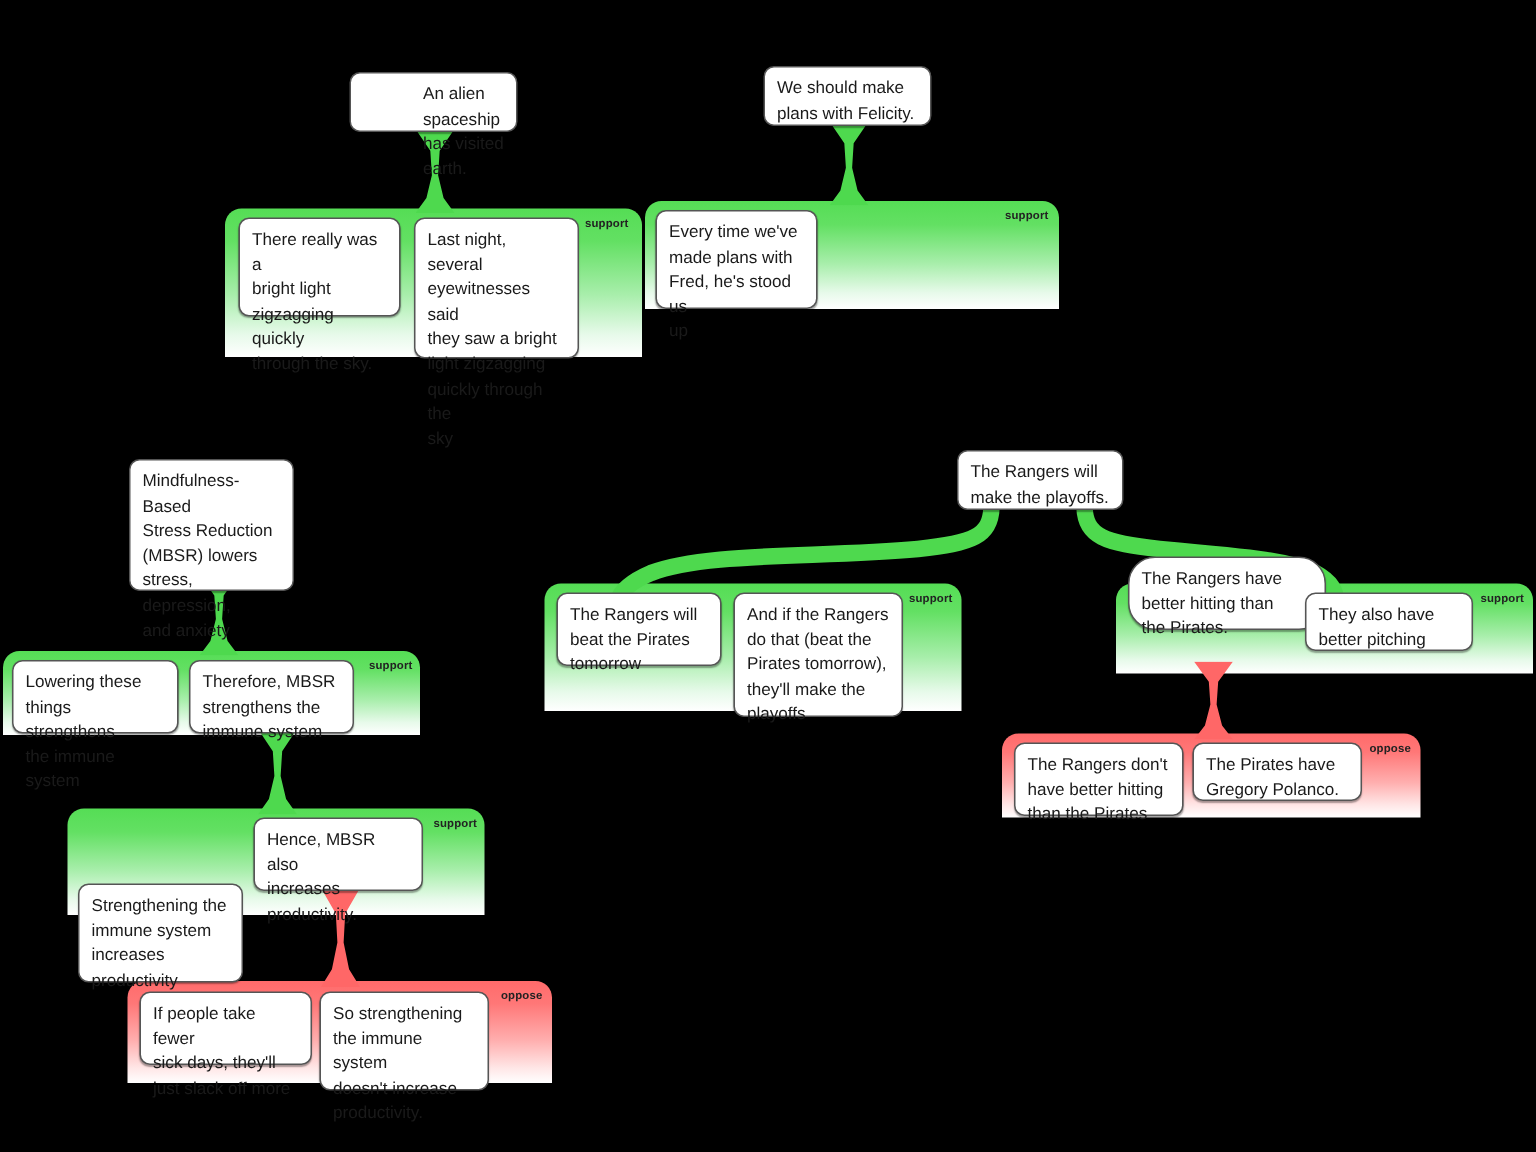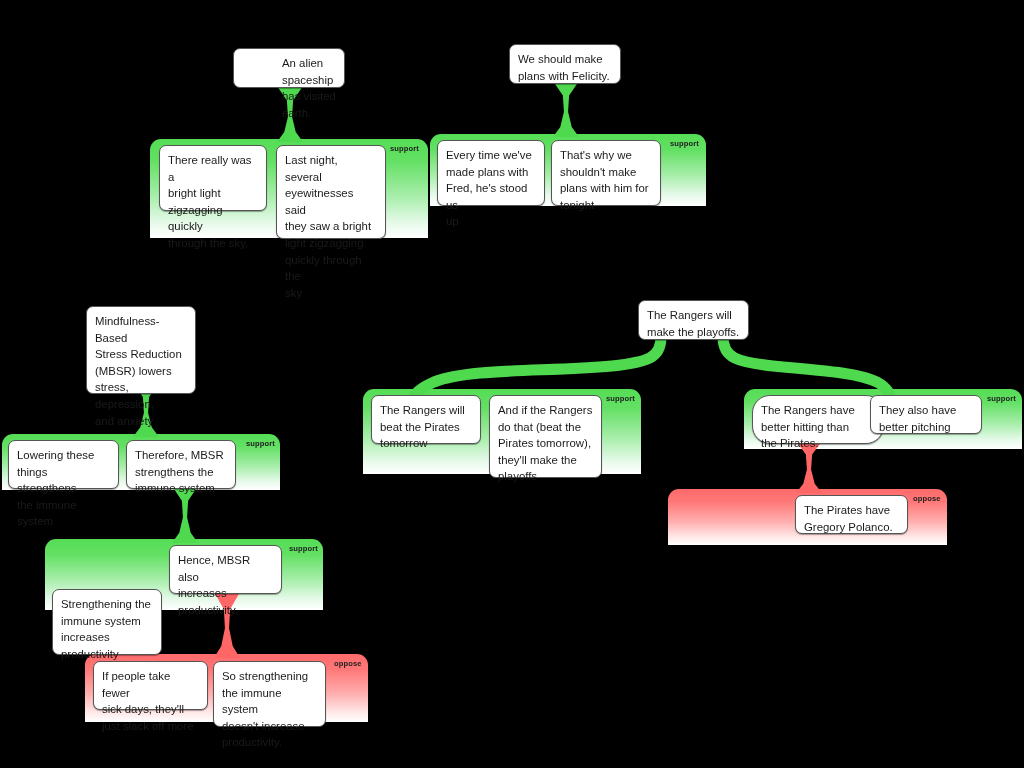--- a/index.html
+++ b/index.html
@@ -119,24 +119,20 @@
 
   <div class="funnel support" style="left:553px; top:81px; width:26px; height:56px;"></div>
 
   <div class="node root" style="left:509px; top:44px; width:112px; height:40px;">We should make
 plans with Felicity.</div>
 
   <div class="node" style="left:437px; top:140px; width:108px; height:66px;">Every time we've
 made plans with
 Fred, he's stood us
 up</div>
-  <div class="node" style="left:551px; top:140px; width:110px; height:66px;">That's why we
-shouldn't make
-plans with him for
-tonight</div>
 
   <div class="band support" style="left:2px; top:434px; width:278px; height:56px;"></div>
   <div class="band-label" style="left:246px; top:439px;">support</div>
 
   <div class="funnel support" style="left:133px; top:383px; width:26px; height:54px;"></div>
 
   <div class="node root" style="left:86px; top:306px; width:110px; height:88px;">Mindfulness-Based
 Stress Reduction
 (MBSR) lowers
 stress, depression,
@@ -193,27 +189,30 @@
 tomorrow</div>
   <div class="node" style="left:489px; top:395px; width:113px; height:83px;">And if the Rangers
 do that (beat the
 Pirates tomorrow),
 they'll make the
 playoffs</div>
 
   <div class="band support" style="left:744px; top:389px; width:278px; height:60px;"></div>
   <div class="band-label" style="left:987px; top:394px;">support</div>
 
-  <div class="node" style="left:752px; top:395px; width:132px; height:49px;border-radius:18px;">The Rangers have
+  <div class="node" style="left:752px; top:371px; width:132px; height:49px;border-radius:18px;">The Rangers have
 better hitting than
 the Pirates.</div>
   <div class="node" style="left:870px; top:395px; width:112px; height:39px;">They also have
 better pitching</div>
 
   <div class="band oppose" style="left:668px; top:489px; width:279px; height:56px;"></div>
   <div class="band-label" style="left:913px; top:494px;">oppose</div>
 
   <div class="funnel oppose" style="left:796px; top:441px; width:26px; height:52px;"></div>
 
+  <div class="node" style="left:676px; top:495px; width:113px; height:49px;">The Rangers don't
+have better hitting
+than the Pirates</div>
   <div class="node" style="left:795px; top:495px; width:113px; height:39px;">The Pirates have
 Gregory Polanco.</div>
 
 </div>
 
 </body></html>

